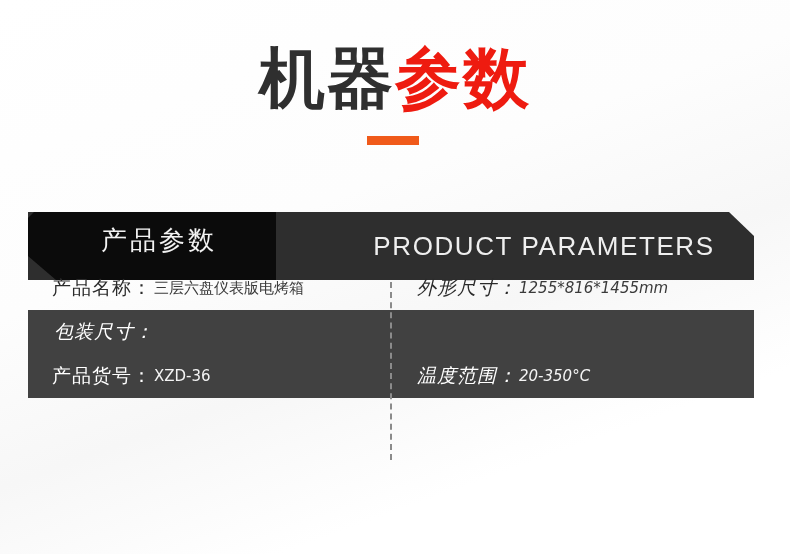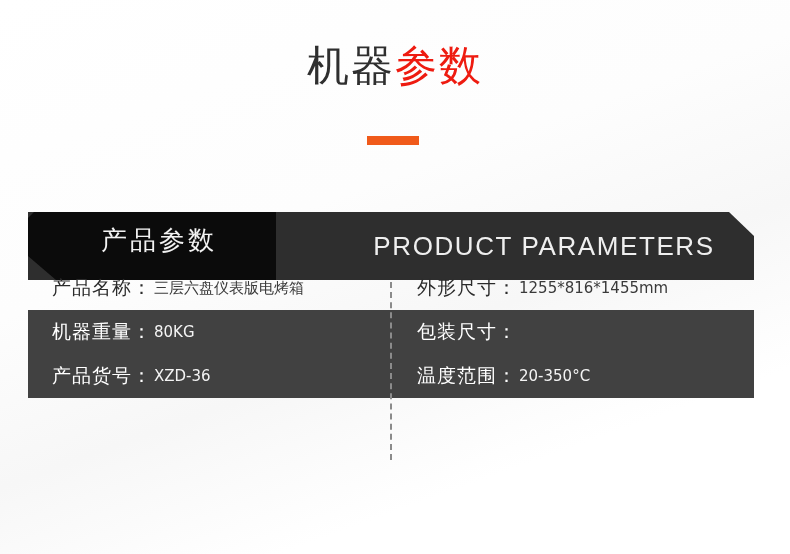--- a/index.html
+++ b/index.html
@@ -13,21 +13,21 @@
       linear-gradient(160deg, #ffffff 0%, #fdfdfd 38%, #f7f7f7 58%, #ffffff 78%, #ffffff 100%);
     position:relative;
   }
 
   
   .title-block{
     position:absolute; left:0; top:44px; width:790px;
     text-align:center;
   }
   .title-text{
-    font-size:42px; font-weight:normal; letter-spacing:2px;
+    font-size:66px; font-weight:bold; letter-spacing:2px;
     line-height:1.05; white-space:nowrap;
     font-family:"DejaVu Sans","Liberation Sans",sans-serif;
   }
   .title-dark{ color:#2f2f2f; }
   .title-accent{ color:#ee1b10; }
   .title-underline{
     position:absolute; left:367px; top:136px;
     width:52px; height:9px; background:#f05a1a;
   }
 
@@ -70,21 +70,21 @@
   .spec-row{
     position:relative; width:726px; height:44px; display:flex;
   }
   .spec-row.alt{ background:#414141; }
   .spec-row.plain{ background:transparent; }
   .spec-cell{
     width:363px; height:44px;
     display:flex; align-items:center;
     padding-left:24px;
   }
-  .spec-cell.right{ padding-left:26px; }
+  .spec-cell.right{ padding-left:26px;font-style:italic; }
   .spec-label{
     font-size:19px; letter-spacing:1px; white-space:nowrap;
     font-family:"DejaVu Sans","Liberation Sans",sans-serif;
   }
   .spec-value{
     font-size:15px; white-space:nowrap; margin-left:2px;
     font-family:"DejaVu Sans","Liberation Sans",sans-serif;
   }
   .plain .spec-label{ color:#2b2b2b; }
   .plain .spec-value{ color:#3a3a3a;text-align:right; }
@@ -121,24 +121,20 @@
       <span class="spec-label">产品名称：</span>
       <span class="spec-value">三层六盘仪表版电烤箱</span>
     </div>
     <div class="spec-cell right">
       <span class="spec-label">外形尺寸：</span>
       <span class="spec-value">1255*816*1455mm</span>
     </div>
   </div>
 
   <div class="spec-row alt">
-    <div class="spec-cell">
-      <span class="spec-label">机器重量：</span>
-      <span class="spec-value">80KG</span>
-    </div>
     <div class="spec-cell right">
       <span class="spec-label">包装尺寸：</span>
     </div>
   </div>
 
 
   <div class="spec-row alt">
     <div class="spec-cell">
       <span class="spec-label">产品货号：</span>
       <span class="spec-value">XZD-36</span>

